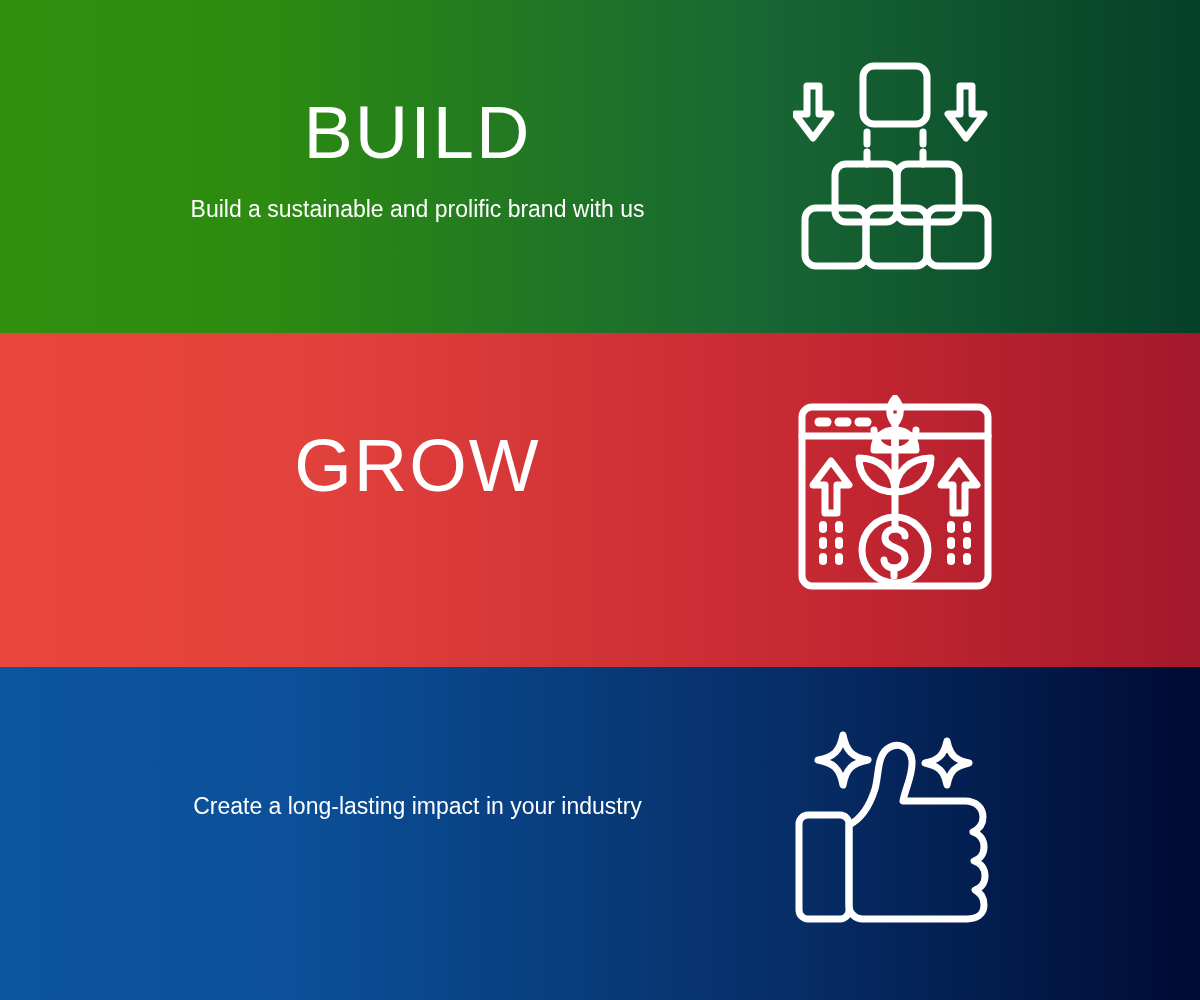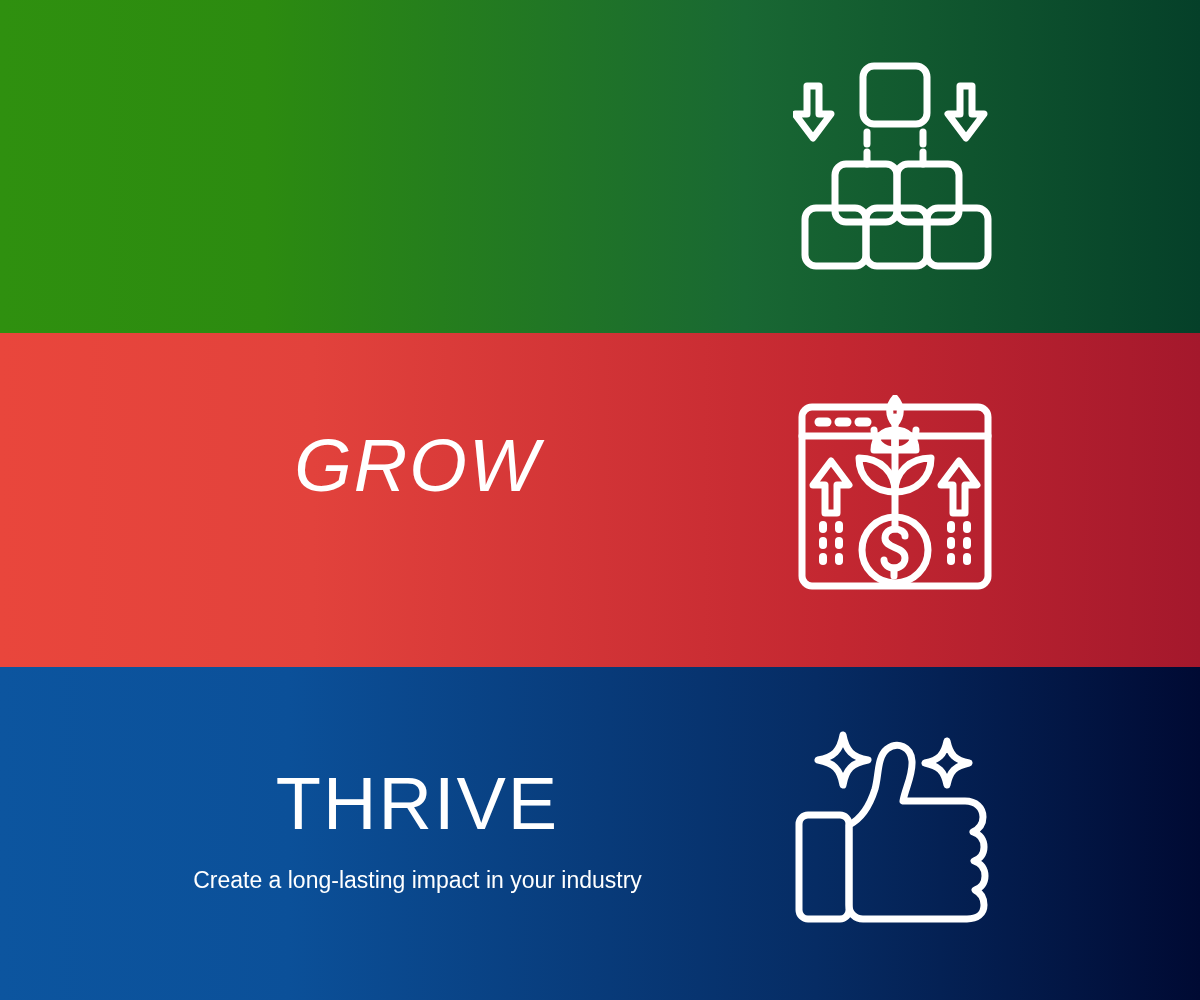--- a/index.html
+++ b/index.html
@@ -13,21 +13,21 @@
   #banner-stack { width:1200px; height:1000px; display:flex; flex-direction:column; }
 
   .panel {
     position:relative;
     width:100%;
     display:flex;
     align-items:center;
     overflow:hidden;
   }
   .panel-build  { height:333px; background:linear-gradient(90deg,#2f900f 0%, #2c8b10 22%, #196833 62%, #054029 100%); }
-  .panel-grow   { height:334px; background:linear-gradient(90deg,#e9463c 0%, #e2423c 26%, #c32731 70%, #a4182c 100%);font-style:italic; }
+  .panel-grow   { height:334px; background:linear-gradient(90deg,#e9463c 0%, #e2423c 26%, #c32731 70%, #a4182c 100%); }
   .panel-thrive { height:333px; background:linear-gradient(90deg,#0c559f 0%, #0b5099 24%, #062c64 68%, #000a33 100%); }
 
   .text-block {
     position:absolute;
     left:0;
     width:835px;
     text-align:center;
     color:#ffffff;
     padding:0 10px;
   }
@@ -66,20 +66,24 @@
 
   .icon-block svg { display:block; }
   .icon-stroke { fill:none; stroke:#ffffff; stroke-linecap:round; stroke-linejoin:round; }
 </style>
 </head>
 <body>
 
 <div id="banner-stack">
 
   <section class="panel panel-build">
+    <div class="text-block">
+      <div class="panel-title">BUILD</div>
+      <div class="panel-subtitle">Build a sustainable and prolific brand with us</div>
+    </div>
     <div class="icon-block">
       <svg width="205" height="215" viewBox="0 0 205 215">
         <g class="icon-stroke" stroke-width="7">
 
           <rect x="70" y="8" width="64" height="58" rx="11"></rect>
 
           <path d="M74 74 L74 86" stroke-dasharray="0.1 0"></path>
           <path d="M74 94 L74 106"></path>
           <path d="M130 74 L130 86"></path>
           <path d="M130 94 L130 106"></path>
@@ -148,21 +152,20 @@
           <path d="M170 130 L170 134" stroke-width="8"></path>
           <path d="M170 146 L170 150" stroke-width="8"></path>
           <path d="M170 162 L170 166" stroke-width="8"></path>
         </g>
       </svg>
     </div>
   </section>
 
   <section class="panel panel-thrive">
     <div class="text-block">
-      <div class="panel-title">THRIVE</div>
       <div class="panel-subtitle">Create a long-lasting impact in your industry</div>
     </div>
     <div class="icon-block">
       <svg width="200" height="200" viewBox="0 0 200 200">
         <g class="icon-stroke" stroke-width="7">
 
           <path d="M48 8 C51 24 57 30 73 33 C57 36 51 42 48 58 C45 42 39 36 23 33 C39 30 45 24 48 8 Z"></path>
 
           <path d="M152 14 C155 28 160 33 174 36 C160 39 155 44 152 58 C149 44 144 39 130 36 C144 33 149 28 152 14 Z"></path>
 

